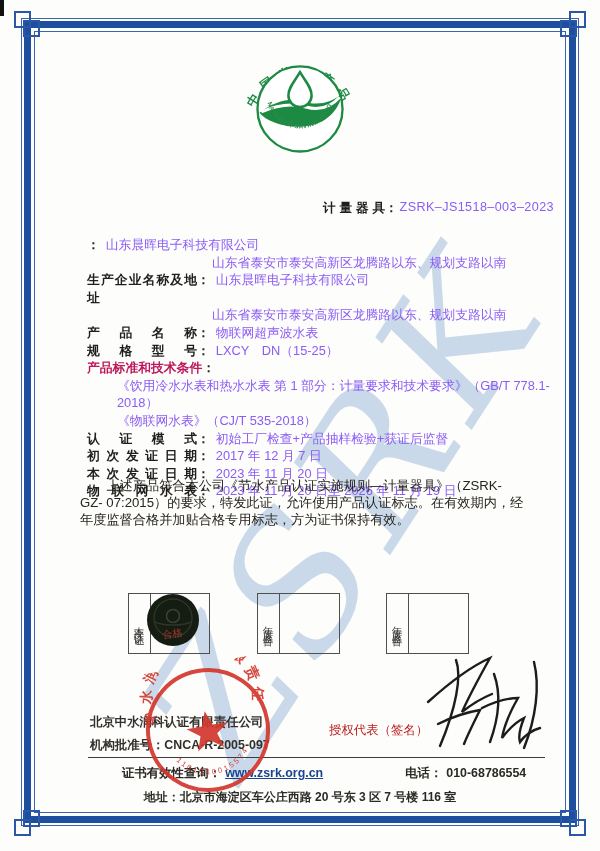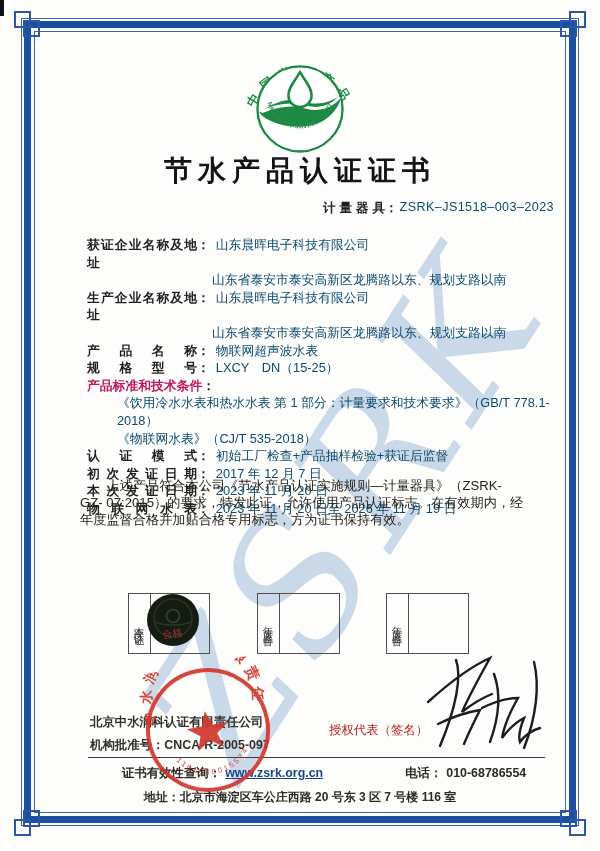--- a/index.html
+++ b/index.html
@@ -17,21 +17,21 @@
          letter-spacing:6px;color:#141414;z-index:2;}
   .certno{position:absolute;left:323px;top:200px;font-size:12.6px;color:#3d3a38;z-index:2;display:flex;}
   .certno .jl{width:62px;}
   .certno .val{margin-left:2px;letter-spacing:.4px;}
   
   .fields{position:absolute;left:87px;top:236px;width:470px;z-index:2;}
   .row{display:flex;line-height:17.6px;font-size:12.8px;}
   .jl{display:inline-block;text-align:justify;text-align-last:justify;font-weight:700;color:#1f1f1f;}
   .row .jl{width:110px;}
   .colon{font-weight:700;color:#1f1f1f;}
-  .val{margin-left:6px;font-weight:500;color:#0c4a6e;}
+  .val{margin-left:6px;font-weight:500;color:#8b5cf6;}
   .cont .val{margin-left:125px;}
   .std .val{margin-left:30px;}
   .fulllabel{font-weight:700;color:#be185d;line-height:17.6px;font-size:12.8px;}
   
   .statement{position:absolute;left:80px;top:477px;width:444px;font-size:13.2px;line-height:17px;
              text-indent:2em;font-weight:500;color:#27241f;z-index:2;margin:0;}
   
   .sbox{position:absolute;top:593px;height:59px;border:1px solid #4f4f4f;display:flex;z-index:2;background:transparent;}
   .sbox .vlabel{width:21px;border-right:1px solid #4f4f4f;writing-mode:vertical-rl;text-orientation:upright;
                 font-size:10.5px;letter-spacing:3px;color:#333;display:flex;align-items:center;justify-content:center;}
@@ -89,30 +89,28 @@
     </text>
     <circle cx="60" cy="62" r="44" fill="#ffffff" stroke="#1d8a43" stroke-width="2.4"></circle>
     <path d="M18 66 C34 54 50 50 62 54 C78 59 92 56 104 46 C100 64 86 78 66 80 C46 82 26 76 18 66 Z" fill="#1d8a43"></path>
     <path d="M20 65 C36 58 52 56 66 60 C80 64 92 60 101 50" stroke="#ffffff" stroke-width="3" fill="none"></path>
     <path d="M60 24 C54 34 48 40 48 48 A12 12 0 0 0 72 48 C72 40 66 34 60 24 Z" fill="#ffffff" stroke="#1d8a43" stroke-width="2.6"></path>
     <text font-size="6.4" font-weight="700" fill="#2a8c4a" letter-spacing="0.5">
       <textPath href="#arcEng" startOffset="50%" text-anchor="middle">CHINA WATER-SAVING PRODUCT</textPath>
     </text>
   </svg>
 
-  <div class="title">节水产品认证证书</div>
   <div class="certno">
     <span class="jl">计量器具</span>
       <span class="colon">：</span>
     <span class="val">ZSRK–JS1518–003–2023</span>
   </div>
 
   <div class="fields">
     <div class="row">
-      <span class="jl">获证企业名称及地址</span>
         <span class="colon">：</span>
       <span class="val">山东晨晖电子科技有限公司</span>
     </div>
     <div class="row cont">
       <span class="val">山东省泰安市泰安高新区龙腾路以东、规划支路以南</span>
     </div>
     <div class="row">
       <span class="jl">生产企业名称及地址</span>
         <span class="colon">：</span>
       <span class="val">山东晨晖电子科技有限公司</span>

